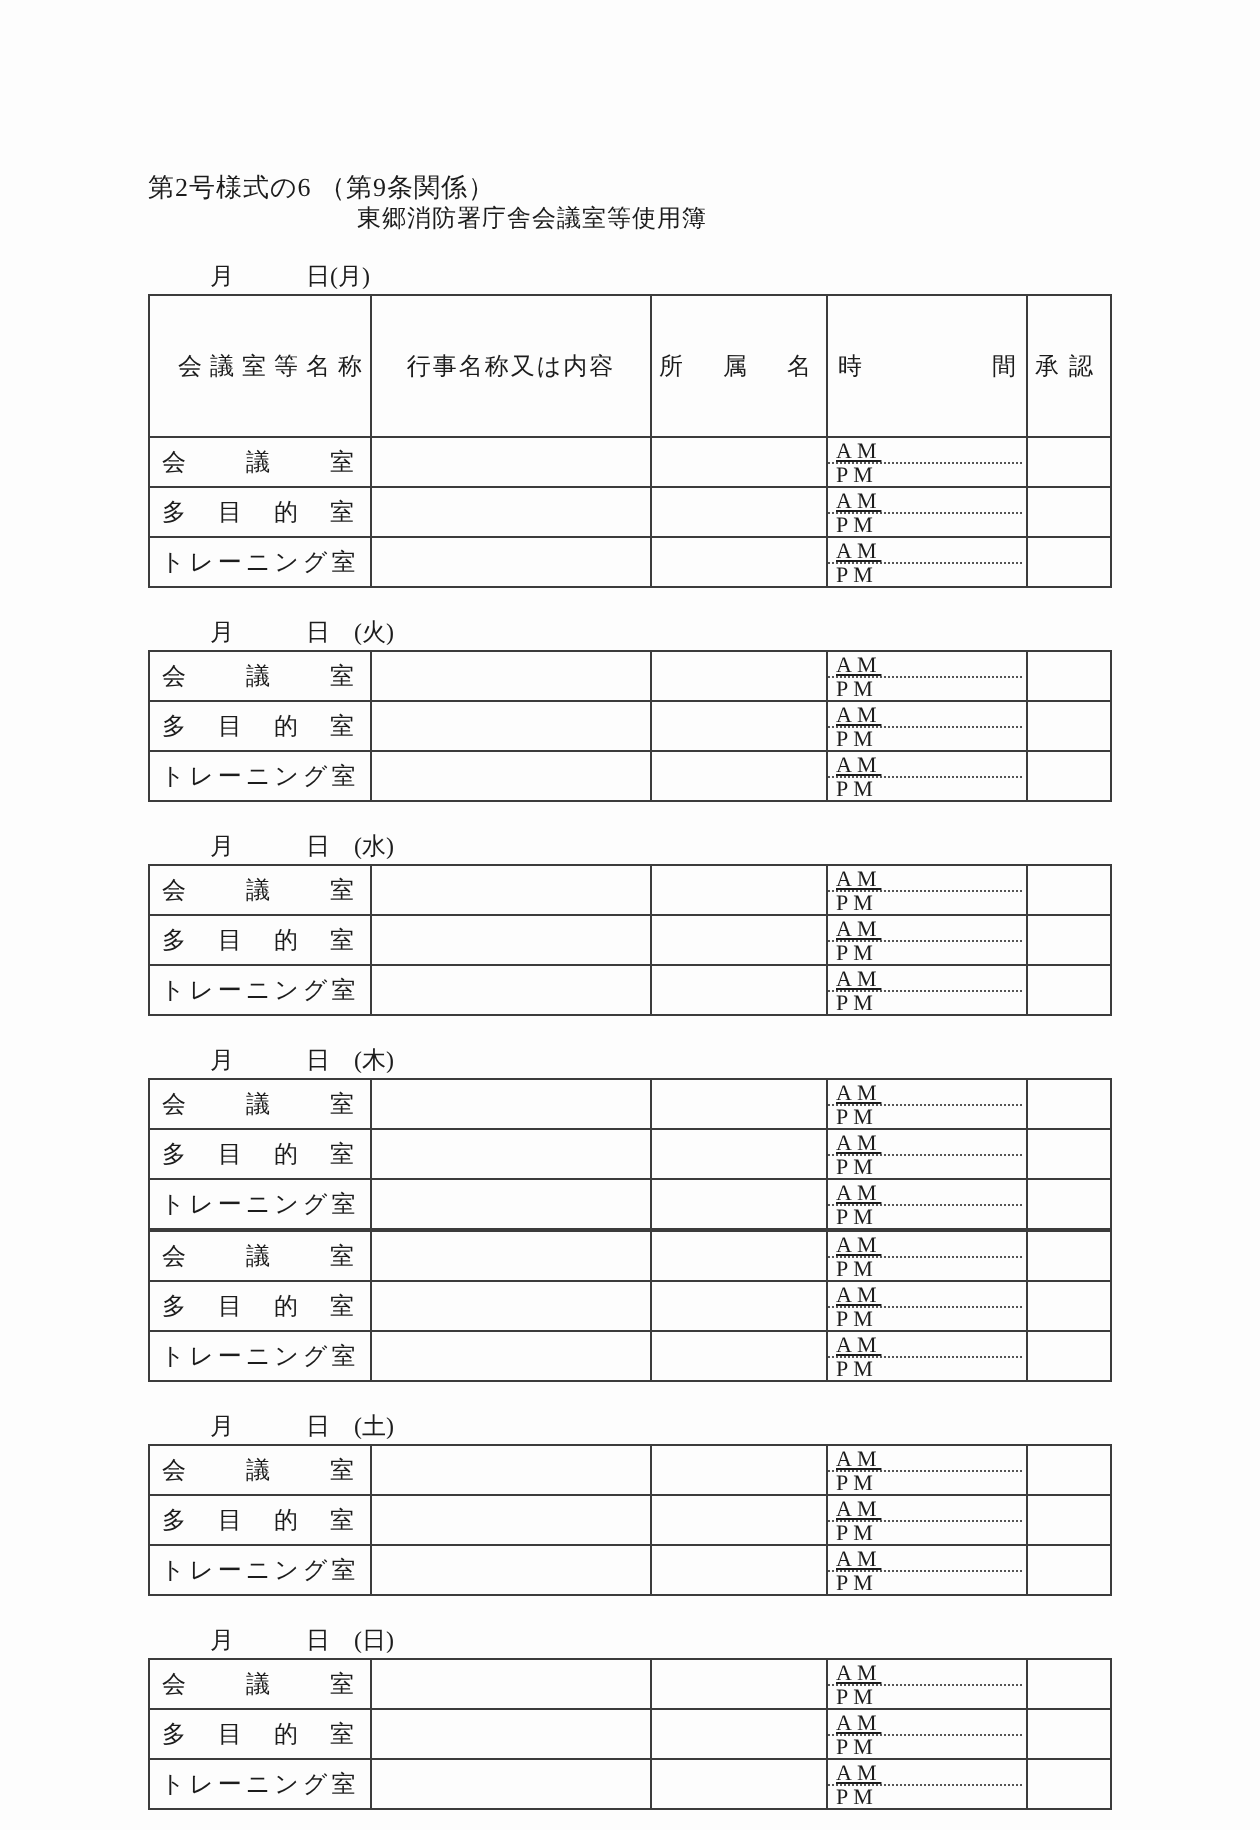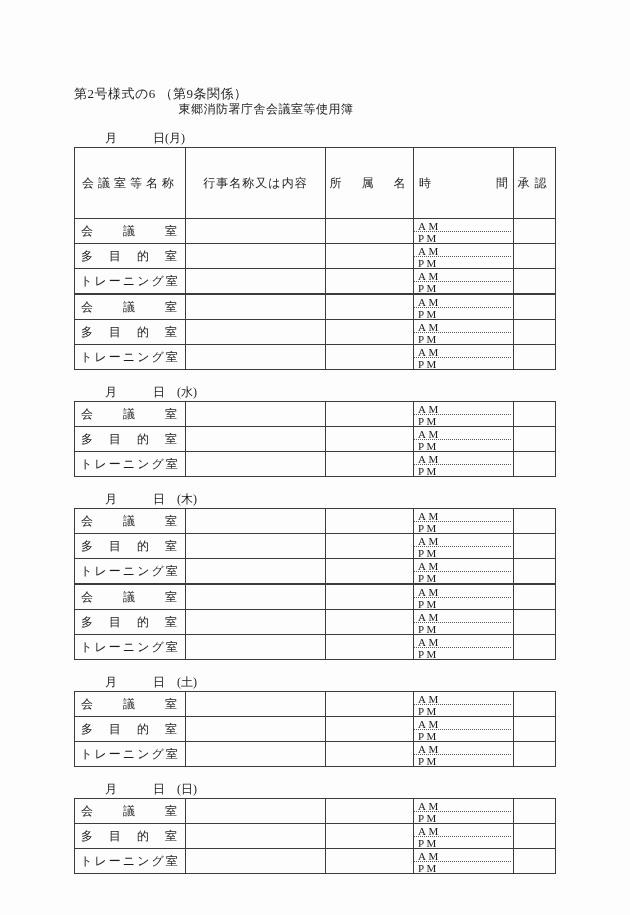--- a/index.html
+++ b/index.html
@@ -39,42 +39,42 @@
     padding: 0;
     font-weight: normal;
     overflow: hidden;
   }
   thead th {
     height: 14px;
     font-size: 12px; line-height: 14px;
     text-align: center;
     white-space: pre;
   }
-  th.h-room { letter-spacing: 4px; }
+  th.h-room { letter-spacing: 4px; text-align: right; }
   th.h-event { letter-spacing: 1px; }
   th.h-aff  { letter-spacing: 4px; }
   th.h-appr { letter-spacing: 5px; }
   .time-head {
     display: flex; justify-content: space-between;
     padding: 0 5px;
   }
   tbody td { height: 24px; font-size: 12px; vertical-align: middle; }
   td.name {
     text-align: center;
     letter-spacing: 2px;
     white-space: pre;
     margin-top: 24px;
   }
   td.c-time { vertical-align: middle; }
   .half {
     height: 11px; line-height: 12px;
     padding-left: 4px;
     font-size: 11px; letter-spacing: 2.5px;
   }
-  .half.am { border-bottom: 1px dotted #555; margin-right: 2px; }
+  .half.am { border-bottom: 1px dotted #555; margin-right: 2px; text-decoration: underline; }
 </style>
 </head>
 <body>
 
 <div class="page">
   <div class="form-number">第2号様式の6 （第9条関係）</div>
   <div class="doc-title">東郷消防署庁舎会議室等使用簿</div>
   <div>
   <section class="day-section">
     <div class="day-label">月　　　日(月)</div>
@@ -129,20 +129,21 @@
             <div class="half am">AM</div>
             <div class="half pm">PM</div>
           </td>
           <td></td>
         </tr>
       </tbody>
     </table>
   </section>
 
   <section class="day-section">
+    <div class="day-label">月　　　日　(火)</div>
     <table class="usage">
       <colgroup>
         <col style="width:111px">
             <col style="width:140px">
             <col style="width:88px">
             <col style="width:100px">
             <col style="width:42px">
       </colgroup>
 
       <tbody>

